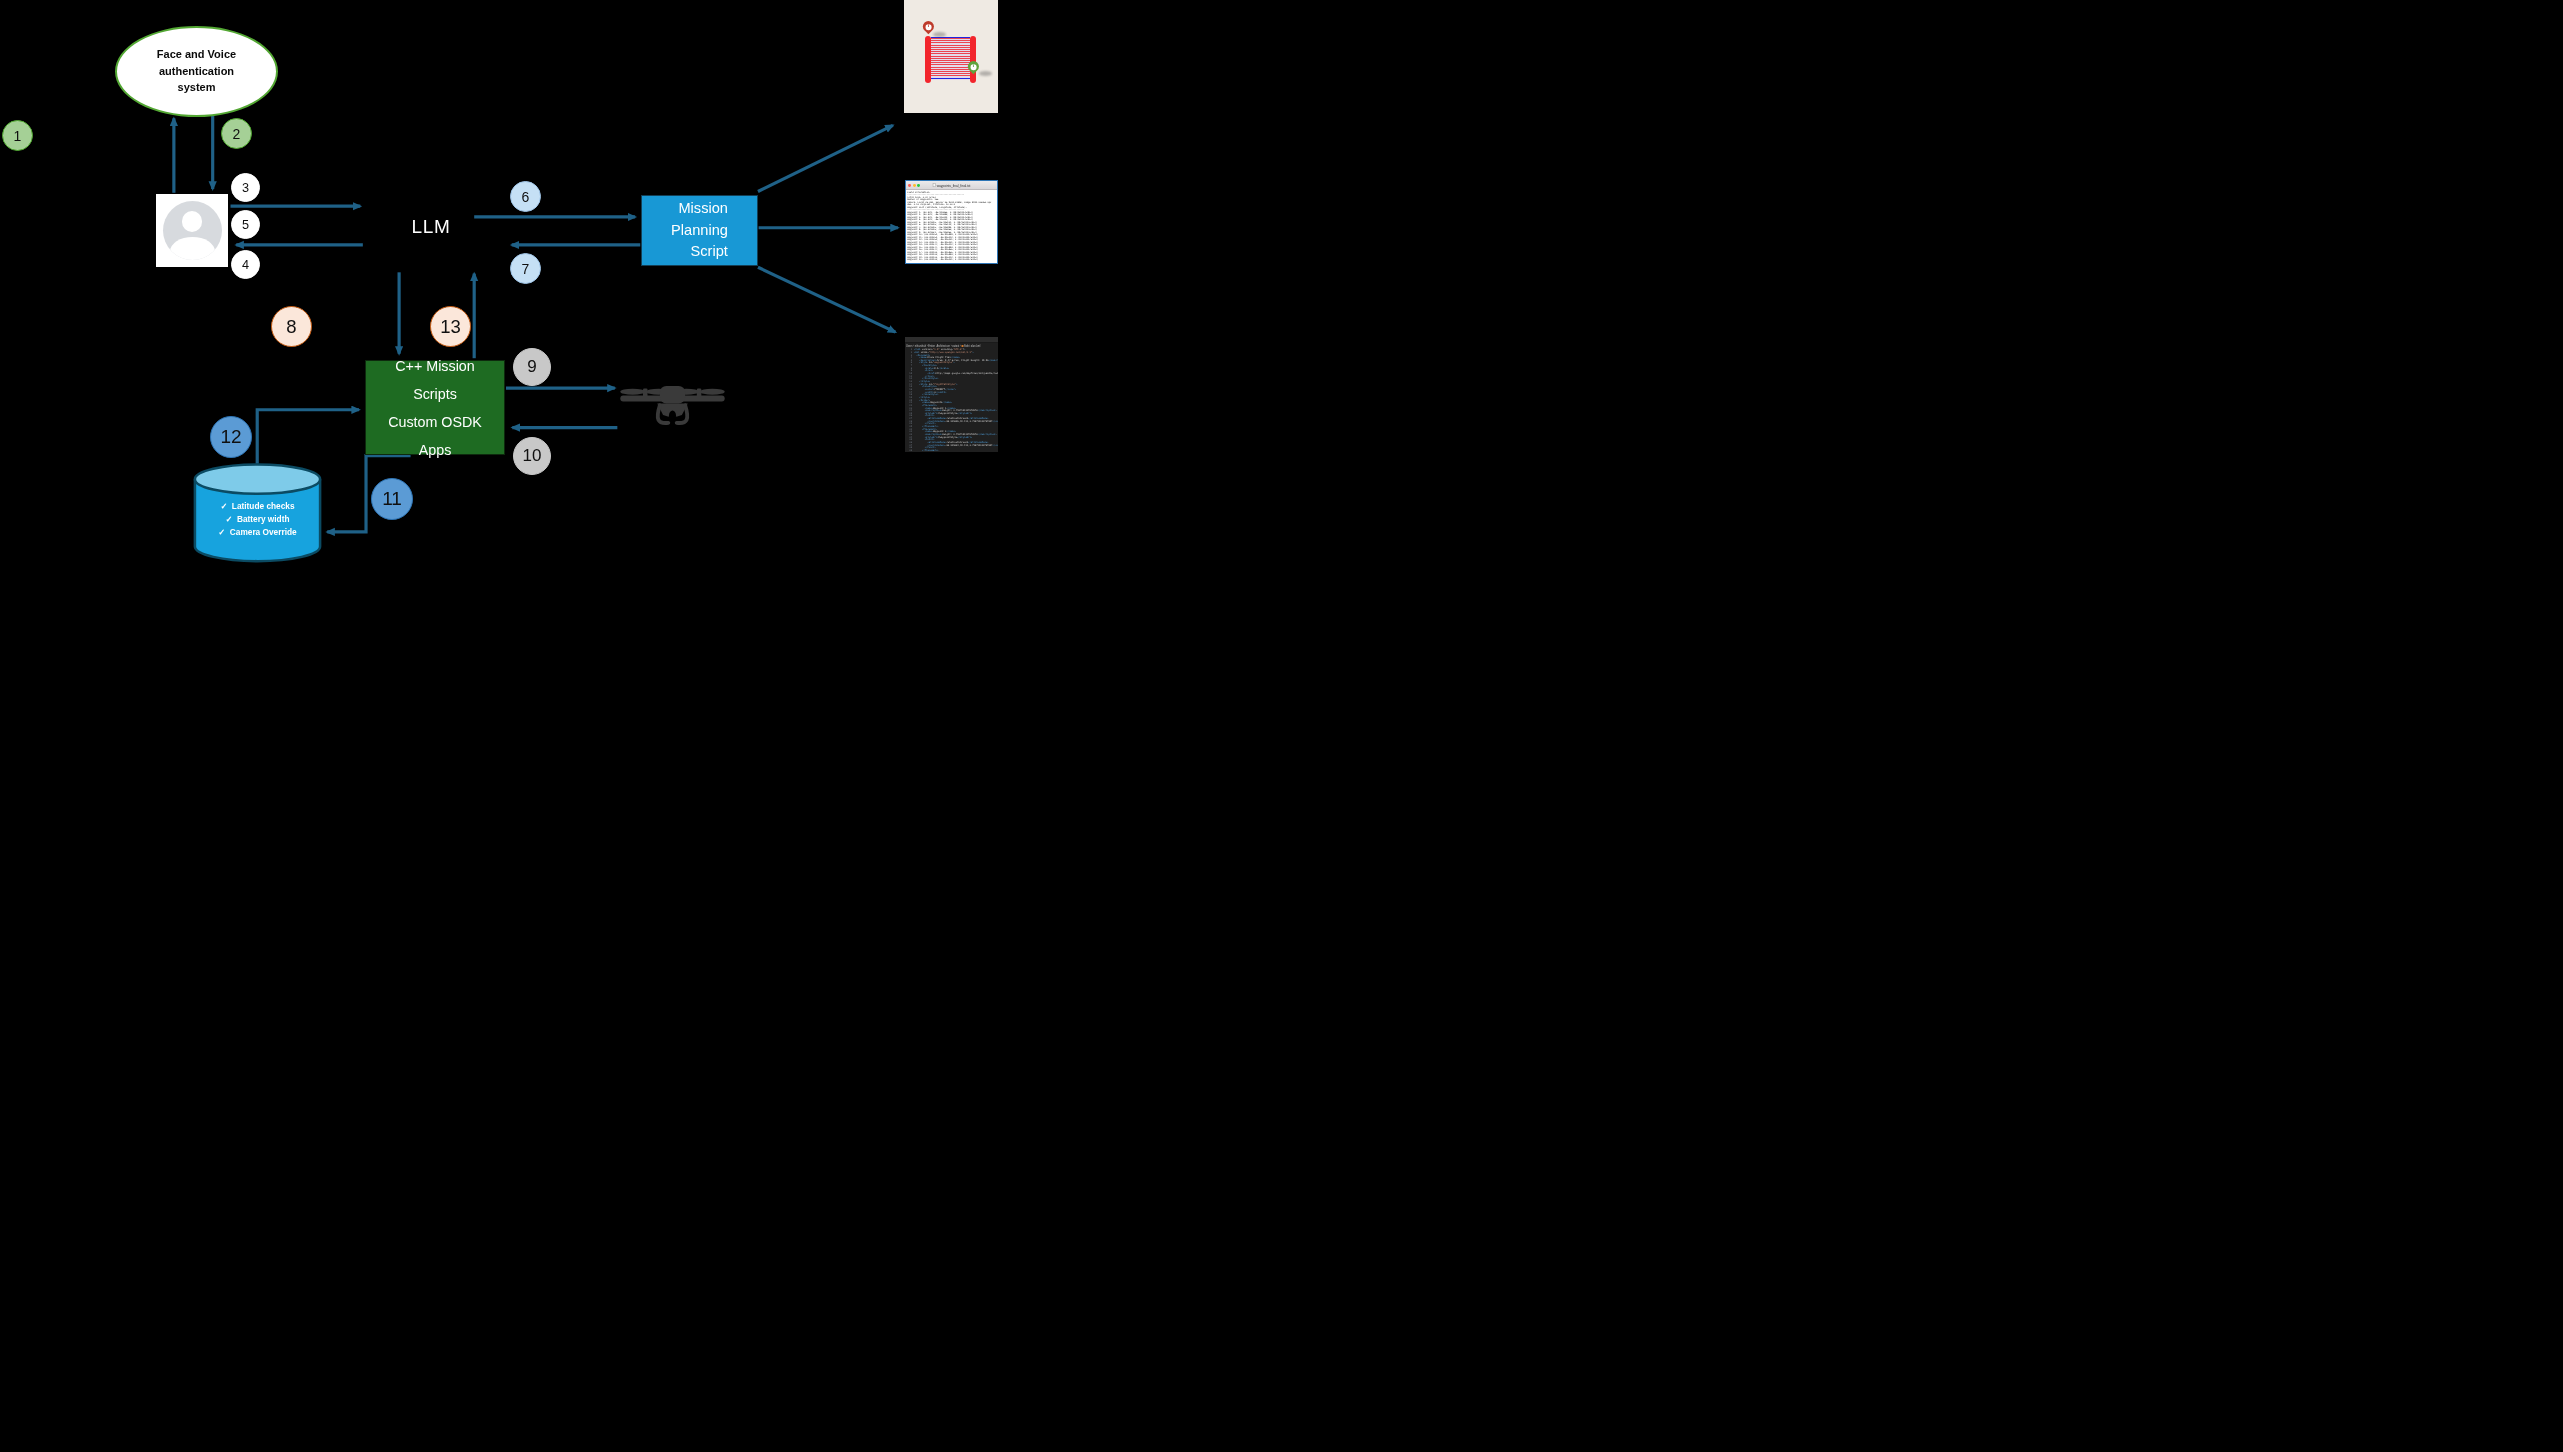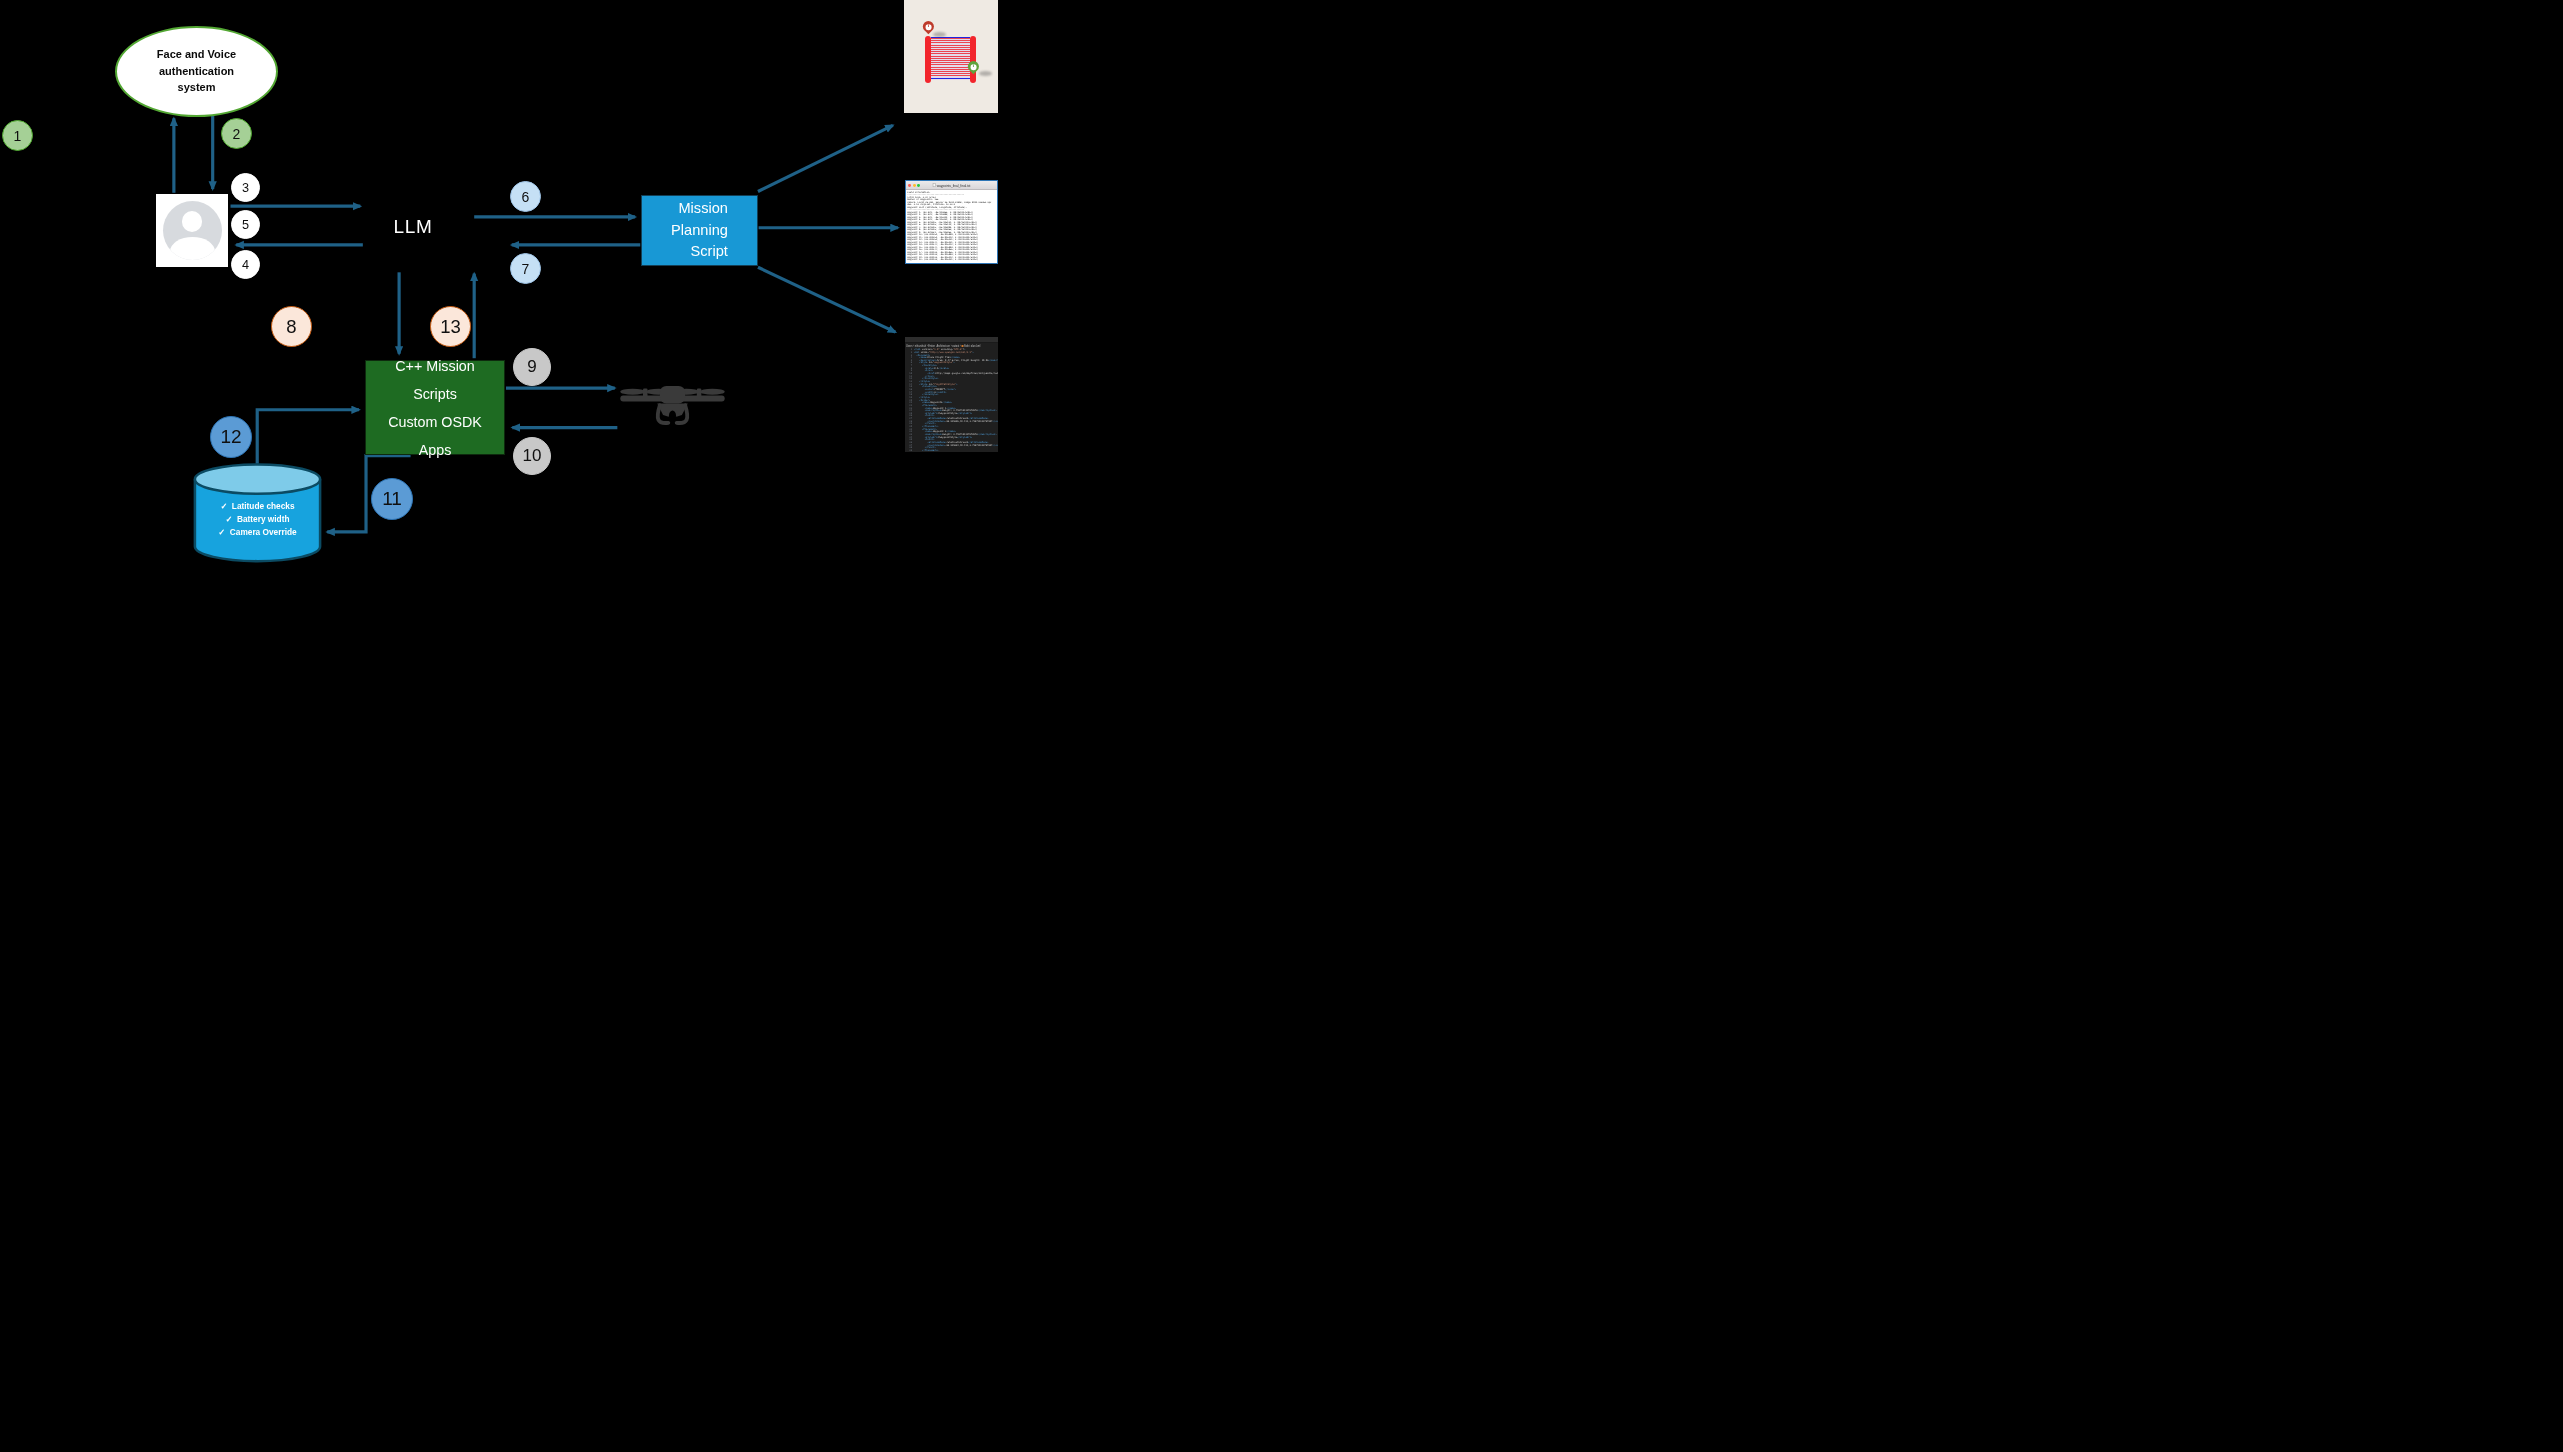--- a/index.html
+++ b/index.html
@@ -10,21 +10,21 @@
   
   .auth-ellipse{position:absolute;left:115px;top:25.5px;width:159px;height:87px;background:#fff;
     border:2.5px solid #53A733;border-radius:50%;display:flex;align-items:center;justify-content:center;
     text-align:center;color:#0b0b0b;font-size:11px;font-weight:600;line-height:1.5;}
   .multiline{white-space:pre-line;}
   .person-box{position:absolute;left:156px;top:194px;width:72px;height:73px;background:#fff;
     display:flex;align-items:center;justify-content:center;}
   .avatar-circle{position:relative;width:59px;height:59px;border-radius:50%;background:#D7DADE;overflow:hidden;}
   .avatar-head{position:absolute;left:19px;top:10.2px;width:20.4px;height:20.4px;border-radius:50%;background:#fff;}
   .avatar-body{position:absolute;left:7px;top:36px;width:45px;height:29px;border-radius:50%;background:#fff;}
-  .llm-label{position:absolute;left:375px;top:216px;width:76px;text-align:center;color:#fff;
+  .llm-label{position:absolute;left:393px;top:216px;width:76px;text-align:center;color:#fff;
     font-size:19px;font-weight:500;letter-spacing:0.6px;}
   .mps-box{position:absolute;left:641px;top:195px;width:117px;height:71px;background:#1898D5;
     border:1.9px solid #143F55;box-sizing:border-box;display:flex;align-items:center;justify-content:center;
     text-align:right;color:#fff;font-size:14.6px;line-height:21.6px;}
   .osdk-box{position:absolute;left:365px;top:360px;width:140px;height:95px;background:#1E6B22;
     border:1.9px solid #0D290D;box-sizing:border-box;display:flex;align-items:center;justify-content:center;
     text-align:center;color:#fff;font-size:14.3px;line-height:28px;}
 
   
   .cyl-wrap{position:absolute;left:193px;top:462px;width:129px;height:103px;}

